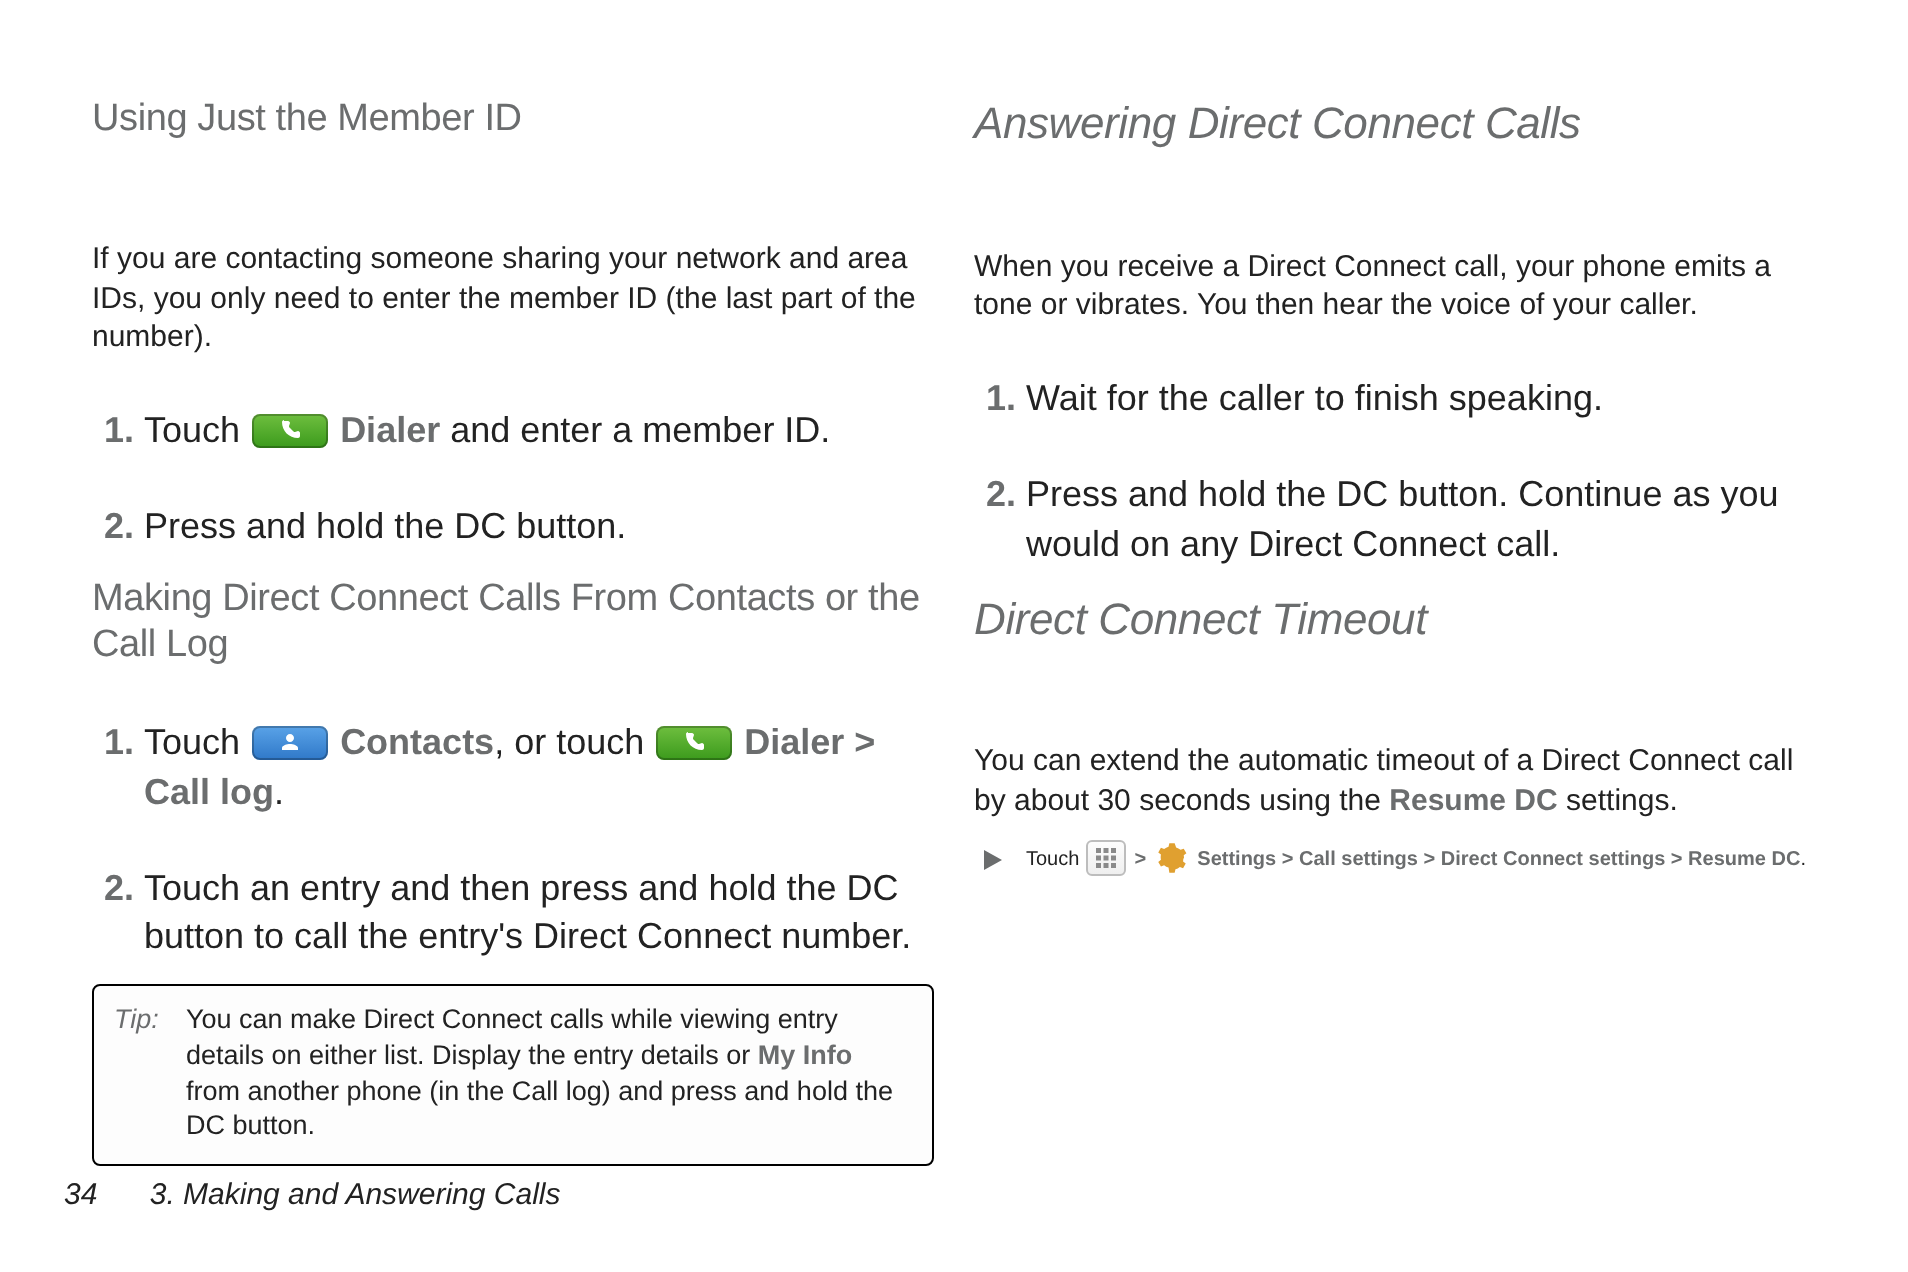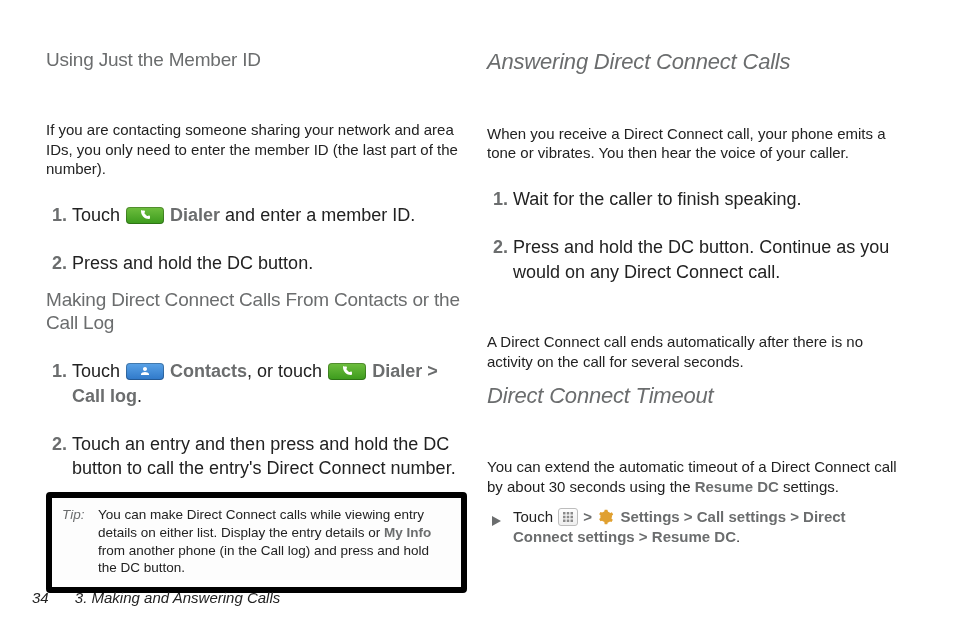--- a/index.html
+++ b/index.html
@@ -66,21 +66,21 @@
     content: counter(step) ".";
     position: absolute;
     left: 6px;
     top: 0;
     font-weight: bold;
     color: #6b6d6e;
   }
   .bullet-step {
     position: relative;
     padding-left: 26px;
-    font-size: 15px;
+    font-size: 10px;
     line-height: 1.35;
     margin-bottom: 8px;
   }
   .bullet-step .tri {
     position: absolute;
     left: 5px;
     top: 4px;
   }
   .bold { font-weight: bold; color: #6b6d6e; }
   .gt { color: #6b6d6e; font-weight: bold; }
@@ -116,21 +116,21 @@
     height: 18px;
     border: 1px solid #bdbdbd;
     border-radius: 3px;
     background: linear-gradient(#fdfdfd, #efefef);
     vertical-align: middle;
     position: relative;
     top: -1px;
     margin: 0 1px;
   }
   .tip-box {
-    border: 6px solid #000000;
+    border: 1px solid #000000;
     border-radius: 4px;
     padding: 8px 10px 10px 10px;
     font-size: 13.5px;
     line-height: 1.3;
     background: #fdfdfd;
     margin-top: 6px;
   }
   .tip-box .tip-row { display:flex; gap:6px; }
   .tip-box .tip-label {
     font-style: italic;
@@ -206,21 +206,20 @@
 
     <div class="h-sec">Answering Direct Connect Calls</div>
 
     <div class="para">When you receive a Direct Connect call, your phone emits a tone or vibrates. You then hear the voice of your caller.</div>
 
     <ol class="steps">
       <li>Wait for the caller to finish speaking.</li>
       <li>Press and hold the DC button. Continue as you would on any Direct Connect call.</li>
     </ol>
 
-    <div class="para">A Direct Connect call ends automatically after there is no activity on the call for several seconds.</div>
 
     <div class="h-sec" style="">Direct Connect Timeout</div>
 
     <div class="para">
       <span>You can extend the automatic timeout of a Direct Connect call by about 30 seconds using the </span><span class="bold">Resume DC</span><span> settings.</span>
     </div>
 
     <div class="bullet-step">
       <span class="tri">
         <svg width="9" height="10" viewBox="0 0 9 10">

